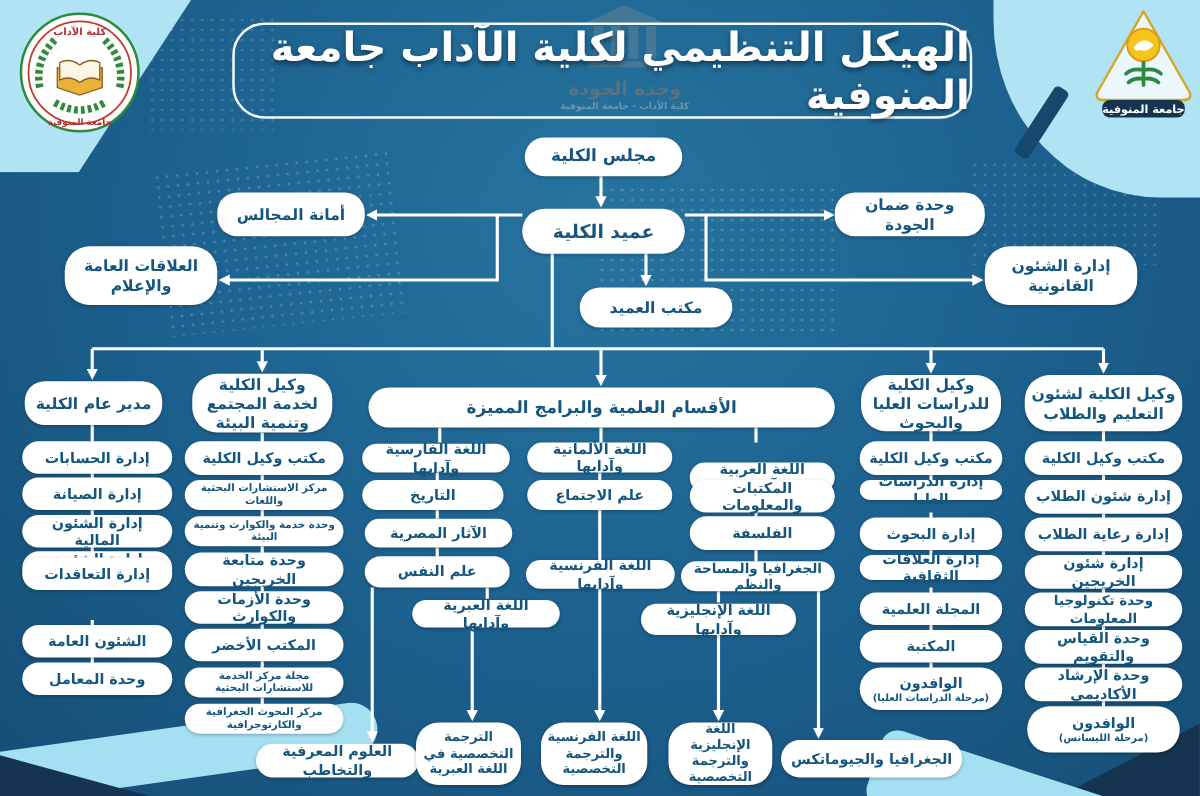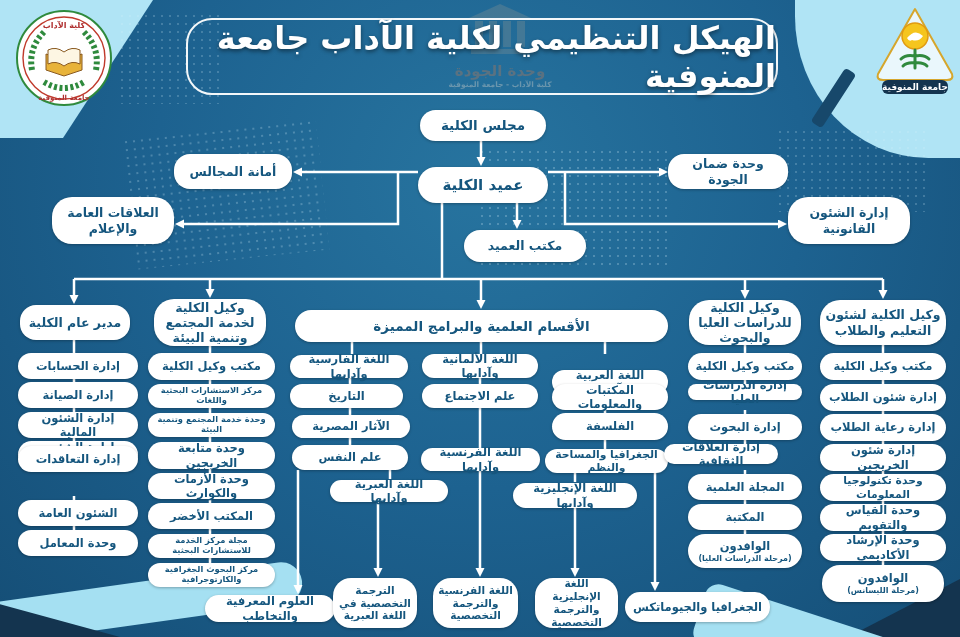--- a/index.html
+++ b/index.html
@@ -148,21 +148,21 @@
   <div class="box" style="left:18px;top:353px;width:120px;height:26px;">إدارة الحسابات</div>
   <div class="box" style="left:18px;top:382px;width:120px;height:26px;">إدارة الصيانة</div>
   <div class="box" style="left:18px;top:412px;width:120px;height:26px;">إدارة الشئون المالية</div>
   <div class="box" style="left:18px;top:441px;width:120px;height:27px;">إدارة الشئون الإدارية</div>
   <div class="box" style="left:18px;top:446px;width:120px;height:26px;">إدارة التعاقدات</div>
   <div class="box" style="left:18px;top:500px;width:120px;height:26px;">الشئون العامة</div>
   <div class="box" style="left:18px;top:530px;width:120px;height:26px;">وحدة المعامل</div>
 
   <div class="box" style="left:148px;top:353px;width:127px;height:27px;">مكتب وكيل الكلية</div>
   <div class="box sm" style="left:148px;top:384px;width:127px;height:24px;">مركز الاستشارات البحثية واللغات</div>
-  <div class="box sm" style="left:148px;top:413px;width:127px;height:24px;">وحدة خدمة المجتمع وتنمية البيئة</div>
+  <div class="box sm" style="left:148px;top:413px;width:127px;height:24px;">وحدة خدمة والكوارث وتنمية البيئة</div>
   <div class="box" style="left:148px;top:442px;width:127px;height:27px;">وحدة متابعة الخريجين</div>
   <div class="box" style="left:148px;top:473px;width:127px;height:26px;">وحدة الأزمات والكوارث</div>
   <div class="box" style="left:148px;top:503px;width:127px;height:26px;">المكتب الأخضر</div>
   <div class="box sm" style="left:148px;top:534px;width:127px;height:24px;">مجلة مركز الخدمة للاستشارات البحثية</div>
   <div class="box sm" style="left:148px;top:563px;width:127px;height:24px;">مركز البحوث الجغرافية والكارتوجرافية</div>
 
   <div class="box" style="left:552px;top:370px;width:116px;height:24px;">اللغة العربية وآدابها</div>
   <div class="box" style="left:552px;top:384px;width:116px;height:26px;">المكتبات والمعلومات</div>
   <div class="box" style="left:552px;top:413px;width:116px;height:27px;">الفلسفة</div>
   <div class="box" style="left:545px;top:449px;width:123px;height:24px;font-size:10.8px;">الجغرافيا والمساحة والنظم</div>
@@ -180,21 +180,21 @@
 
   <div class="box prog" style="left:205px;top:595px;width:130px;height:27px;font-size:11.5px;">العلوم المعرفية والتخاطب</div>
   <div class="box prog" style="left:333px;top:578px;width:84px;height:50px;">الترجمة التخصصية في اللغة العبرية</div>
   <div class="box prog" style="left:433px;top:578px;width:85px;height:50px;">اللغة الفرنسية والترجمة التخصصية</div>
   <div class="box prog" style="left:535px;top:578px;width:83px;height:50px;">اللغة الإنجليزية والترجمة التخصصية</div>
   <div class="box prog" style="left:625px;top:592px;width:145px;height:30px;font-size:11.5px;">الجغرافيا والجيوماتكس</div>
 
   <div class="box" style="left:688px;top:353px;width:114px;height:27px;">مكتب وكيل الكلية</div>
   <div class="box" style="left:688px;top:384px;width:114px;height:16px;">إدارة الدراسات العليا</div>
   <div class="box" style="left:688px;top:414px;width:114px;height:26px;">إدارة البحوث</div>
-  <div class="box" style="left:664px;top:444px;width:114px;height:20px;">إدارة العلاقات الثقافية</div>
+  <div class="box" style="left:688px;top:444px;width:114px;height:20px;">إدارة العلاقات الثقافية</div>
   <div class="box" style="left:688px;top:474px;width:114px;height:26px;">المجلة العلمية</div>
   <div class="box" style="left:688px;top:504px;width:114px;height:26px;">المكتبة</div>
   <div class="box" style="left:688px;top:534px;width:114px;height:34px;border-radius:17px;">
     <span>الوافدون</span>
     <span class="sub">(مرحلة الدراسات العليا)</span>
   </div>
 
   <div class="box" style="left:820px;top:353px;width:126px;height:27px;">مكتب وكيل الكلية</div>
   <div class="box" style="left:820px;top:384px;width:126px;height:27px;">إدارة شئون الطلاب</div>
   <div class="box" style="left:820px;top:414px;width:126px;height:27px;">إدارة رعاية الطلاب</div>

